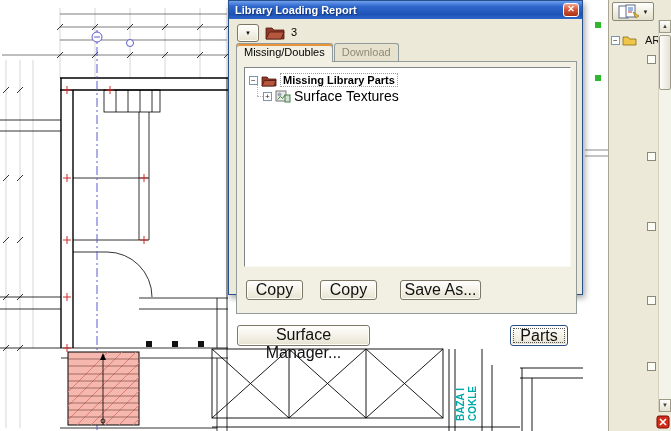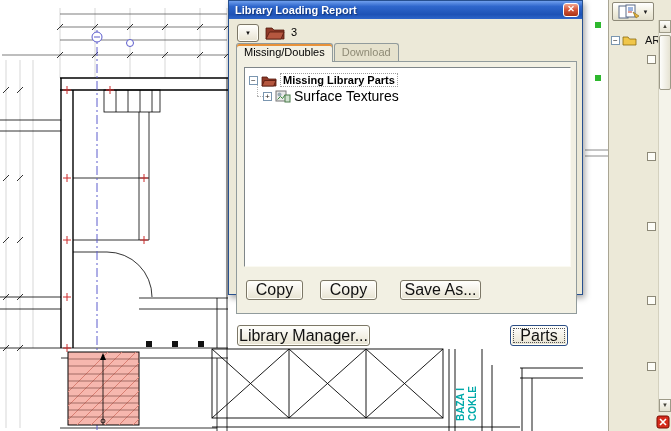--- a/index.html
+++ b/index.html
@@ -365,18 +365,18 @@
             </svg>
             <span class="child-label">Surface Textures</span>
           </div>
         </div>
 
         <button class="xpb btn-copy">Copy</button>
         <button class="xpb btn-print">Copy</button>
         <button class="xpb btn-saveas">Save As...</button>
       </div>
 
-      <button class="xpb btn-libmgr">Library Manager...</button>
+      <button class="xpb btn-libmgr">Surface Manager...</button>
       <button class="xpb btn-close">Parts</button>
     </div>
   </div>
 
 </div>
 
 </body></html>

